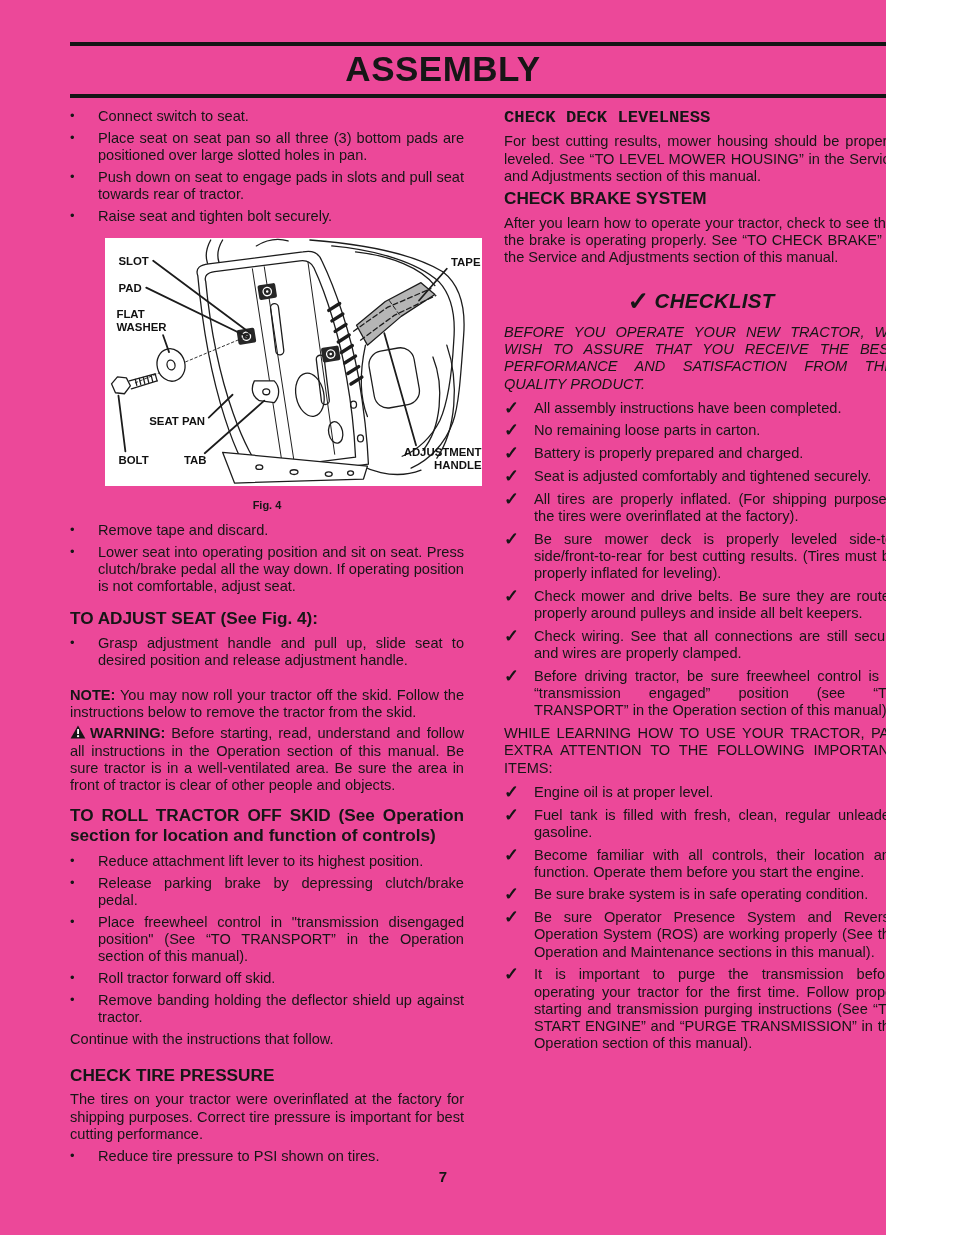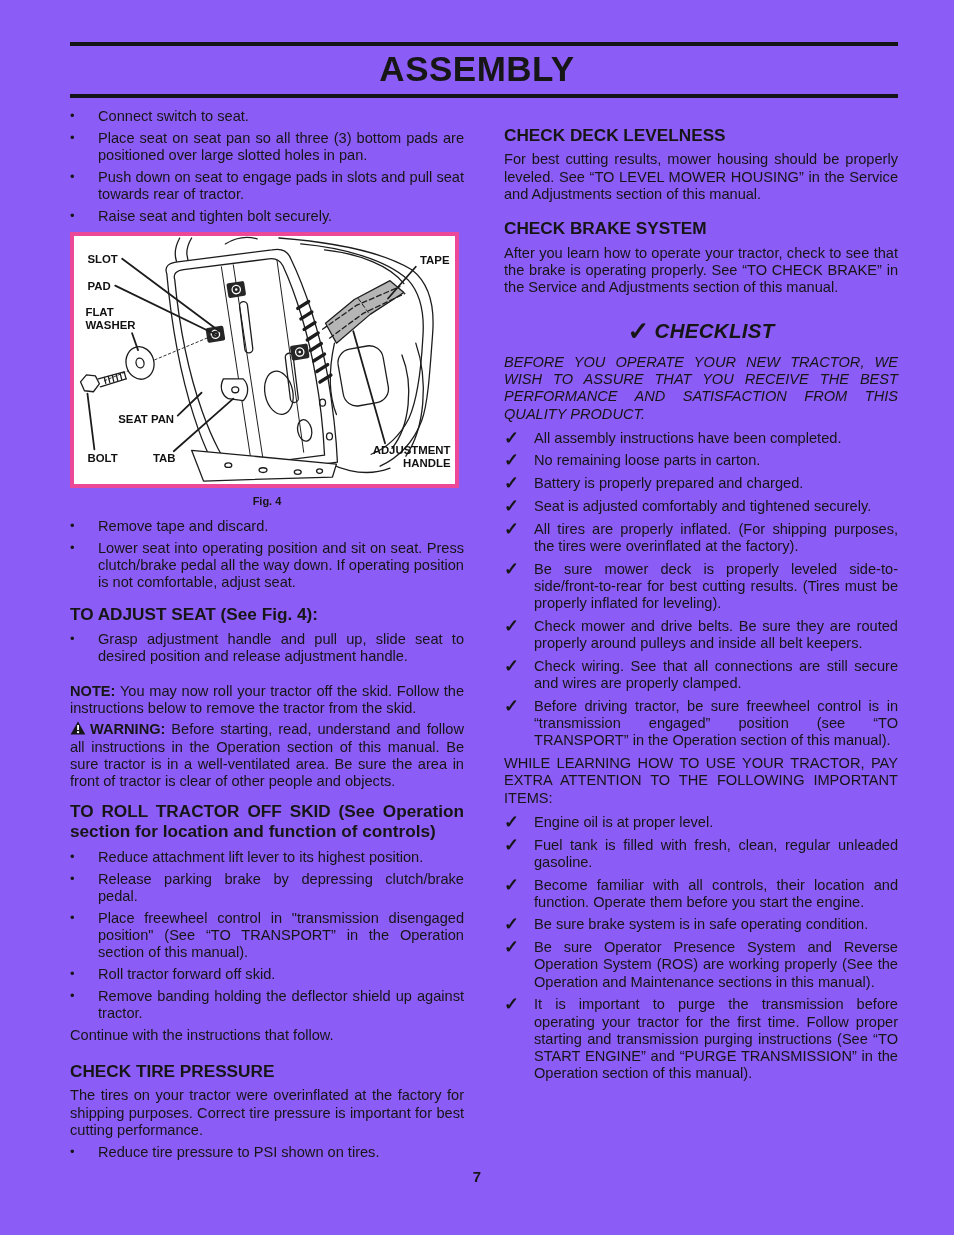--- a/index.html
+++ b/index.html
@@ -2,50 +2,50 @@
 <html><head>
 <meta charset="utf-8">
 <style>
   * { margin:0; padding:0; box-sizing:border-box; }
   html,body { background:#ffffff; }
   body {
     width:954px; height:1235px;
     font-family:"Liberation Sans", sans-serif;
     color:#161616;
   }
-  .page { position:relative; width:954px; height:1235px; overflow:hidden; background:#8b5cf6; }
+  .page { position:relative; width:886px; height:1235px; overflow:hidden; background:#ec4899; }
 
   .rule { position:absolute; left:70px; width:828px; height:4px; background:#151515; }
   .rule-top { top:42px; }
   .rule-bottom { top:94px; }
   .doc-title {
     position:absolute; top:49px; left:0; width:100%;
     text-align:center; font-size:35px; font-weight:bold; letter-spacing:.5px;
   }
 
   .col { position:absolute; top:108px; width:394px; font-size:14.6px; line-height:1.18; text-align:justify; }
   .col-left { left:70px; }
   .col-right { left:504px; }
 
   h3 { font-size:17.2px; line-height:1.13; font-weight:bold; text-align:justify; margin:14px 0 6px; }
-  h3.first { margin-top:18px; }
+  h3.first { margin-top:0;font-family:Liberation Mono, monospace; }
 
   .bi { display:flex; margin:0 0 4.5px; }
   .bi .dot { width:28px; flex:none; font-size:13px; }
   .bi .bt { flex:1; }
 
   .plain { margin:4px 0 0; }
 
   .note { margin-top:18px; }
   .warning { margin-top:4px; }
   .wicon { display:inline-block; width:16px; height:14px; margin-right:4px; vertical-align:-1px; }
   .wicon svg { display:block; }
 
   .fig { margin-top:7px; }
-  .figbox { width:389px; border:4px solid #ec4899; background:#fff; }
+  .figbox { width:389px; border:6px solid #ec4899; background:#fff;margin-left:29px; }
   .figbox svg { display:block; }
   figcaption { margin-top:7px; text-align:center; font-weight:bold; font-size:11px; }
   .figlabel { font-family:"Liberation Sans", sans-serif; font-weight:bold; font-size:11.5px; fill:#111; }
 
   .cl-title { margin-top:20px; text-align:center; font-style:italic; font-weight:bold; font-size:20.5px; letter-spacing:.3px; }
   .cl-title .cl-check { font-style:normal; font-size:26px; margin-right:5px; vertical-align:-2px; }
   .it { font-style:italic; margin-top:7px; }
   .caps { margin-top:6px; }
 
   .ci { display:flex; margin:0 0 5.5px; align-items:flex-start; }
@@ -257,21 +257,21 @@
       <span class="bt">Reduce tire pressure to PSI shown on tires.</span>
     </div>
   </div>
 
   <div class="col col-right">
 
     <h3 class="first">CHECK DECK LEVELNESS</h3>
     <p>For best cutting results, mower housing should be properly leveled. See “TO LEVEL MOWER HOUSING” in the Service and Adjustments section of this manual.</p>
 
 
-    <h3 style="margin-top:16px;">CHECK BRAKE SYSTEM</h3>
+    <h3 style="margin-top:4px;">CHECK BRAKE SYSTEM</h3>
     <p>After you learn how to operate your tractor, check to see that the brake is operating properly. See “TO CHECK BRAKE” in the Service and Adjustments section of this manual.</p>
 
     <div class="cl-title"><span class="cl-check">✓</span><span>CHECKLIST</span></div>
 
     <p class="it">BEFORE YOU OPERATE YOUR NEW TRACTOR, WE WISH TO ASSURE THAT YOU RECEIVE THE BEST PERFORMANCE AND SATISFACTION FROM THIS QUALITY PRODUCT.</p>
 
     <div class="cl-items">
       <div class="ci">
         <span class="check">✓</span>
         <span class="ct">All assembly instructions have been completed.</span>

